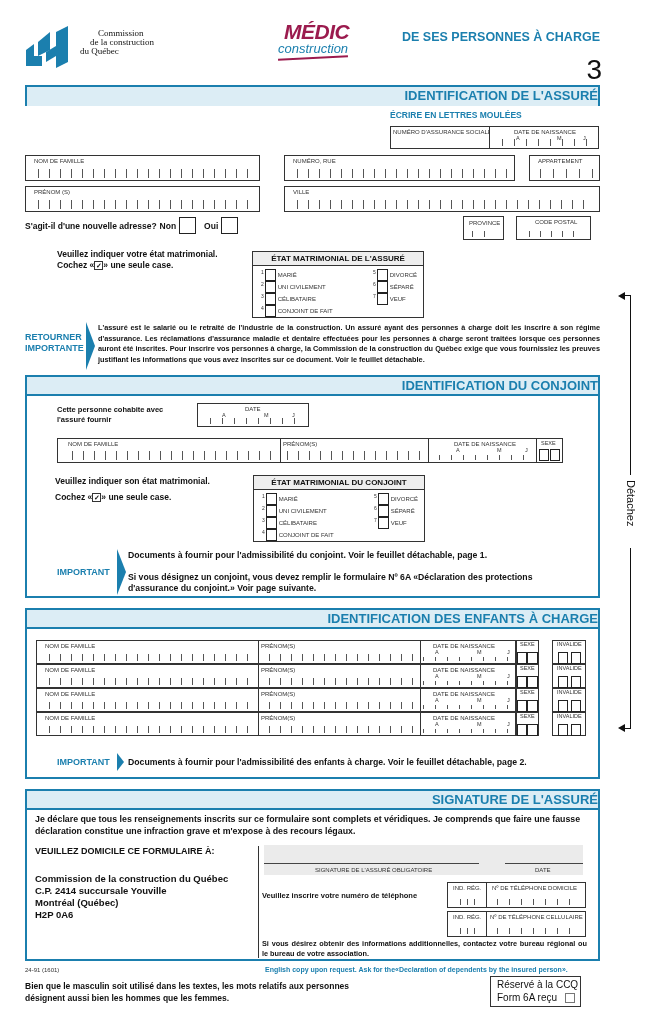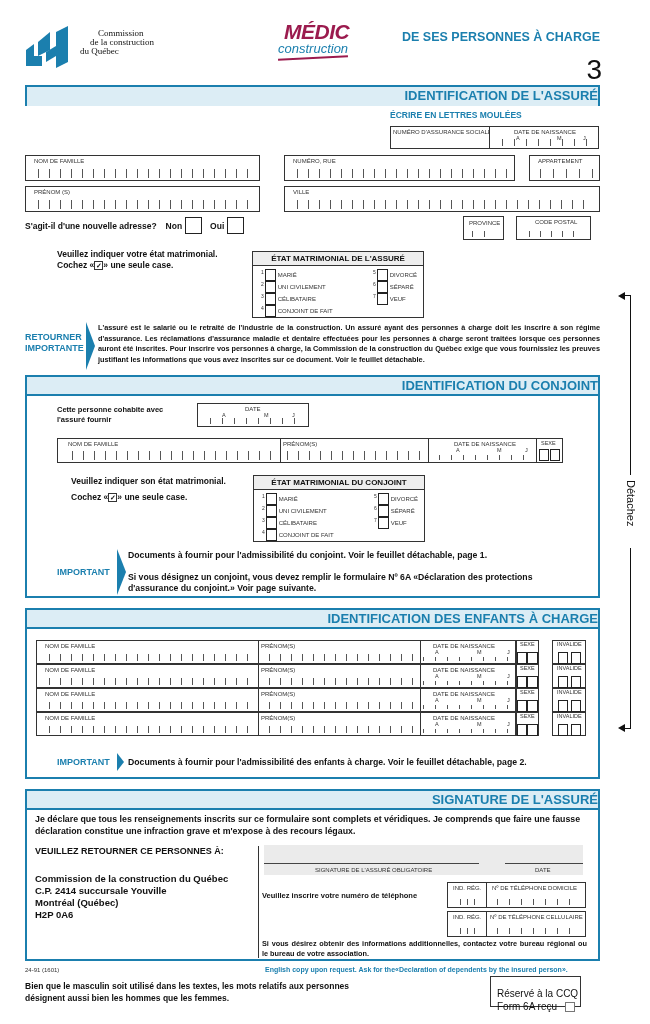--- a/index.html
+++ b/index.html
@@ -85,21 +85,21 @@
   <span class="field-label">APPARTEMENT</span>
   <div class="ticks" style="left:10px;background-size:13px 100%;"></div>
 </div>
 <div class="field" style="left:284px;top:186px;width:316px;height:26px;">
   <span class="field-label">VILLE</span>
   <div class="ticks" style="left:12px;"></div>
 </div>
 
 <div class="abs bold" style="left:25px;top:217px;font-size:8.5px;display:flex;align-items:center;gap:3px;">
   <span>S'agit-il d'une nouvelle adresse?</span>
-  <span style="margin-left:6px;">Non</span>
+  <span style="">Non</span>
   <span class="cb" style="width:17px;height:17px;"></span>
   <span style="margin-left:5px;">Oui</span>
   <span class="cb" style="width:17px;height:17px;"></span>
 </div>
 
 <div class="field" style="left:463px;top:216px;width:41px;height:24px;">
   <span class="field-label" style="left:5px;top:3px;">PROVINCE</span>
   <div class="ticks" style="left:8px;right:10px;background-size:12px 100%;height:6px;"></div>
 </div>
 <div class="field" style="left:516px;top:216px;width:75px;height:24px;">
@@ -190,21 +190,21 @@
     <span class="tiny abs" style="left:96px;top:8px;">J</span>
     <div class="ticks" style="left:10px;background-size:12px 100%;height:5px;"></div>
   </div>
   <div class="abs" style="left:479px;top:0;width:26px;height:23px;">
     <span class="tiny abs" style="left:4px;top:1px;">SEXE</span>
     <span class="cb abs" style="left:2px;top:10px;width:10px;height:12px;"></span>
     <span class="cb abs" style="left:13px;top:10px;width:10px;height:12px;"></span>
   </div>
 </div>
 
-<div class="abs bold" style="left:71px;top:473px;font-size:8.5px;line-height:16px;">
+<div class="abs bold" style="left:55px;top:473px;font-size:8.5px;line-height:16px;">
   <div>Veuillez indiquer son état matrimonial.</div>
   <div><span>Cochez «</span><span style="display:inline-block;width:9px;height:9px;border:1px solid #333;font-size:7px;line-height:8px;text-align:center;">✓</span><span>» une seule case.</span></div>
 </div>
 
 <div class="ms-box" style="left:253px;top:475px;width:172px;height:67px;">
   <div class="ms-head" style="height:14px;line-height:14px;">ÉTAT MATRIMONIAL DU CONJOINT</div>
   <div class="ms-item" style="left:8px;top:17px;">
       <span class="num">1</span>
       <span class="cb"></span>
       <span>MARIÉ</span>
@@ -366,21 +366,21 @@
 
 <div class="abs blue bold" style="left:57px;top:757px;font-size:9px;">IMPORTANT</div>
 <div class="abs" style="left:117px;top:753px;width:0;height:0;border-top:9px solid transparent;border-bottom:9px solid transparent;border-left:7px solid #1b7fae;"></div>
 <div class="abs bold" style="left:128px;top:757px;width:470px;font-size:8.7px;white-space:nowrap;">Documents à fournir pour l'admissibilité des enfants à charge. Voir le feuillet détachable, page 2.</div>
 
 <div class="section-box" style="left:25px;top:789px;width:575px;height:172px;">
   <div class="section-head">SIGNATURE DE L'ASSURÉ</div>
 </div>
 <div class="abs bold" style="left:35px;top:813px;width:560px;font-size:8.8px;line-height:12px;">Je déclare que tous les renseignements inscrits sur ce formulaire sont complets et véridiques.  Je comprends que faire une fausse déclaration constitue une infraction grave et m'expose à des recours légaux.</div>
 
-<div class="abs bold" style="left:35px;top:846px;font-size:9px;">VEUILLEZ RETOURNER CE PERSONNES À:</div>
+<div class="abs bold" style="left:35px;top:846px;font-size:9px;">VEUILLEZ DOMICILE CE FORMULAIRE À:</div>
 <div class="abs" style="left:258px;top:846px;width:1px;height:112px;background:#333;"></div>
 
 <div class="abs bold" style="left:35px;top:873px;font-size:9.5px;line-height:12px;">
   <div>Commission de la construction du Québec</div>
   <div>C.P. 2414 succursale Youville</div>
   <div>Montréal (Québec)</div>
   <div>H2P 0A6</div>
 </div>
 
 <div class="abs" style="left:264px;top:845px;width:319px;height:30px;background:#ebebeb;"></div>
@@ -409,21 +409,21 @@
 </div>
 
 <div class="abs bold" style="left:262px;top:939px;width:325px;font-size:7.3px;line-height:10px;text-align:justify;">Si vous désirez obtenir des informations additionnelles, contactez votre bureau régional ou le bureau de votre association.</div>
 
 <div class="abs small" style="left:25px;top:967px;">24-91 (1601)</div>
 <div class="abs blue bold" style="left:265px;top:966px;font-size:7px;white-space:nowrap;">English copy upon request. Ask for the«Declaration of dependents by the insured person».</div>
 <div class="abs bold" style="left:25px;top:980px;font-size:8.5px;line-height:12px;">
   <div>Bien que le masculin soit utilisé dans les textes, les mots relatifs aux personnes</div>
   <div>désignent aussi bien les hommes que les femmes.</div>
 </div>
-<div class="abs" style="left:490px;top:976px;width:91px;height:31px;border:1px solid #333;font-size:10px;line-height:13px;padding:10px 0 0 6px;">
+<div class="abs" style="left:490px;top:976px;width:91px;height:31px;border:1px solid #333;font-size:10px;line-height:13px;padding:1px 0 0 6px;">
   <div>Réservé à la CCQ</div>
   <div style="display:flex;align-items:center;gap:8px;">
       <span>Form 6A reçu</span>
       <span class="cb" style="width:10px;height:10px;border-color:#777;"></span>
     </div>
 </div>
 
 <div class="abs" style="left:618px;top:292px;width:20px;height:440px;">
   <div style="position:absolute;left:0;top:0;width:0;height:0;border-top:4px solid transparent;border-bottom:4px solid transparent;border-right:7px solid #111;"></div>
   <div style="position:absolute;left:6px;top:3px;width:7px;height:1px;background:#111;"></div>

